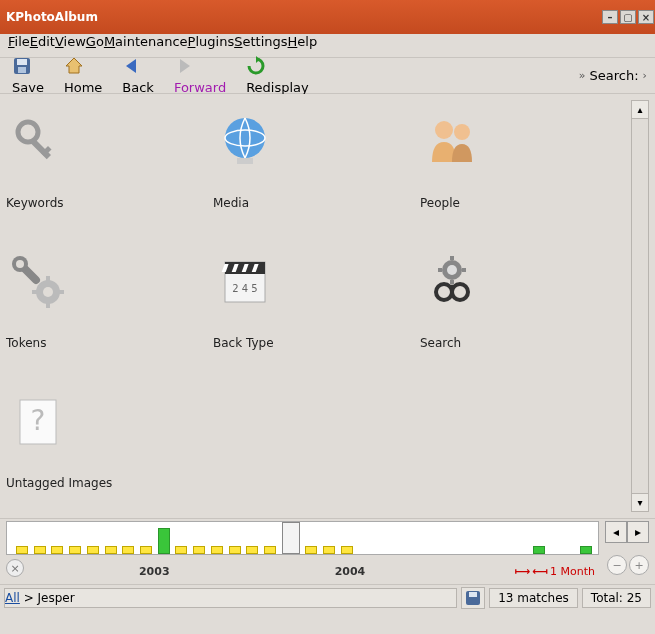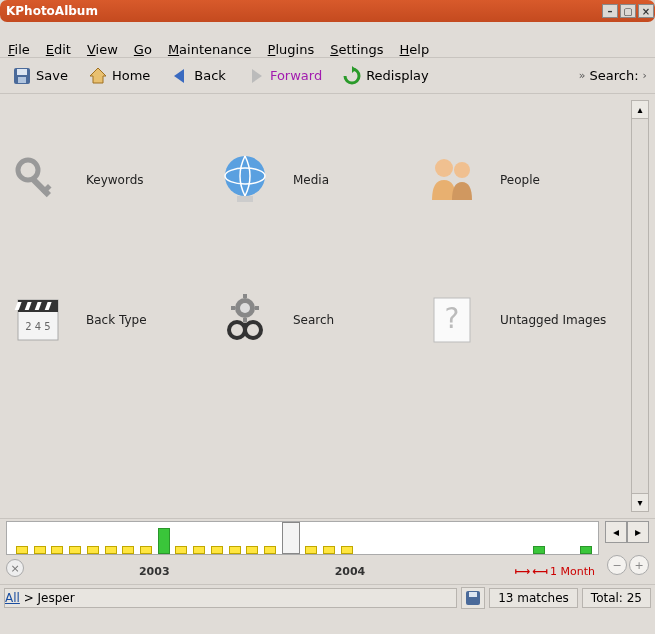--- a/index.html
+++ b/index.html
@@ -1,40 +1,40 @@
 <!DOCTYPE html>
 <html><head>
 <meta charset="utf-8">
 <style>
 * { box-sizing: border-box; margin: 0; padding: 0; font-family: "DejaVu Sans", Arial, sans-serif; }
 body { background: #e0dcd7; width: 655px; height: 634px; overflow: hidden; }
 
 
-.titlebar { height: 22px; background: linear-gradient(#d85a2b,#c44a1f); display: flex; align-items: center; color: #fff; font-size: 12px; font-weight: bold; padding-left: 6px; border-radius: 7px; }
+.titlebar { height: 34px; background: linear-gradient(#d85a2b,#c44a1f); display: flex; align-items: center; color: #fff; font-size: 12px; font-weight: bold; padding-left: 6px; }
 .titlebar .spacer { flex: 1; }
 .titlebar .winbtn { width: 16px; height: 14px; background: #dcd9d4; border: 1px solid #888; margin: 0 1px; display: flex; align-items: center; justify-content: center; font-size: 10px; color: #333; cursor: pointer; }
 
 
-.menubar { height: 36px; background: #e0dcd7; display: flex; align-items: flex-end; padding: 0 8px; gap: 16px; font-size: 13px; border-bottom: 1px solid #c8c4bf; }
+.menubar { height: 24px; background: #e0dcd7; display: flex; align-items: flex-start; padding: 0 8px; font-size: 13px; border-bottom: 1px solid #c8c4bf; }
 .menubar span { cursor: pointer; }
 .menubar span u { text-decoration: underline; }
 
 
 .toolbar { height: 36px; background: #e0dcd7; display: flex; align-items: center; padding: 0 8px; gap: 12px; border-bottom: 1px solid #c8c4bf; font-size: 13px; }
-.toolbtn { display: flex; align-items: center; gap: 4px; padding: 2px 4px; cursor: pointer; }
+.toolbtn { display: flex; align-items: flex-start; gap: 4px; padding: 2px 4px; cursor: pointer; flex-direction: column; }
 .toolbtn.disabled { color: #a21caf; cursor: default; }
 .toolbar .spacer { flex: 1; }
 .search-right { display: flex; align-items: center; gap: 4px; }
 .chev { font-size: 11px; color: #555; }
 
 
 .main { position: relative; height: 424px; background: #e0dcd7; }
 .scrollregion { position: absolute; left: 6px; top: 6px; right: 28px; bottom: 6px; background: #e0dcd7; }
 .grid { display: grid; grid-template-columns: repeat(3,1fr); grid-auto-rows: 140px; padding-top: 10px; }
-.item { display: flex; align-items: center; justify-content: flex-start; gap: 16px; cursor: pointer; }
+.item { display: flex; flex-direction: column; justify-content: flex-start; gap: 22px; cursor: pointer; }
 .icon { width: 64px; height: 64px; display: flex; align-items: center; justify-content: center; }
 .item .label { font-size: 12px; color: #222; }
 
 
 .vscroll { position: absolute; right: 6px; top: 6px; width: 18px; bottom: 6px; background: #e0dcd7; border: 1px solid #b8b4af; display: flex; flex-direction: column; }
 .vscroll .arrow { height: 18px; background: #ece9e4; border-bottom: 1px solid #b8b4af; display:flex; align-items:center; justify-content:center; font-size:10px; cursor:pointer;}
 .vscroll .arrow.bot { border-bottom:none; border-top:1px solid #b8b4af;}
 .vscroll .track { flex:1; background:#e0dcd7; }
 
 
@@ -153,20 +153,38 @@
         <div class="item">
           <div class="icon">
             <svg width="60" height="60">
               <circle cx="22" cy="18" r="9" fill="#f0c090"></circle>
               <path d="M10 50 Q10 30 22 30 Q34 30 34 50 Z" fill="#e8b070"></path>
               <circle cx="40" cy="20" r="8" fill="#f0c090"></circle>
               <path d="M30 50 Q30 32 40 32 Q50 32 50 50 Z" fill="#d09860"></path>
             </svg>
           </div>
           <div class="label">People</div>
+        </div>
+        <div class="item">
+          <div class="icon">
+            <svg width="60" height="60">
+              <circle cx="40" cy="40" r="12" fill="#bbb"></circle>
+              <circle cx="40" cy="40" r="5" fill="#e0dcd7"></circle>
+              <g fill="#bbb">
+                <rect x="38" y="24" width="4" height="6"></rect>
+                <rect x="38" y="50" width="4" height="6"></rect>
+                <rect x="24" y="38" width="6" height="4"></rect>
+                <rect x="50" y="38" width="6" height="4"></rect>
+              </g>
+              <path d="M10 10 L28 28" stroke="#888" stroke-width="8" stroke-linecap="round"></path>
+              <circle cx="12" cy="12" r="8" fill="#888"></circle>
+              <circle cx="12" cy="12" r="4" fill="#e0dcd7"></circle>
+            </svg>
+          </div>
+          <div class="label">Tokens</div>
         </div>
         <div class="item">
           <div class="icon">
             <svg width="60" height="60">
               <rect x="10" y="10" width="40" height="40" fill="#f4f4f4" stroke="#aaa"></rect>
               <rect x="10" y="10" width="40" height="12" fill="#333"></rect>
               <g fill="#fff">
                 <rect x="14" y="12" width="4" height="8" transform="skewX(-20)"></rect>
                 <rect x="24" y="12" width="4" height="8" transform="skewX(-20)"></rect>
                 <rect x="34" y="12" width="4" height="8" transform="skewX(-20)"></rect>

